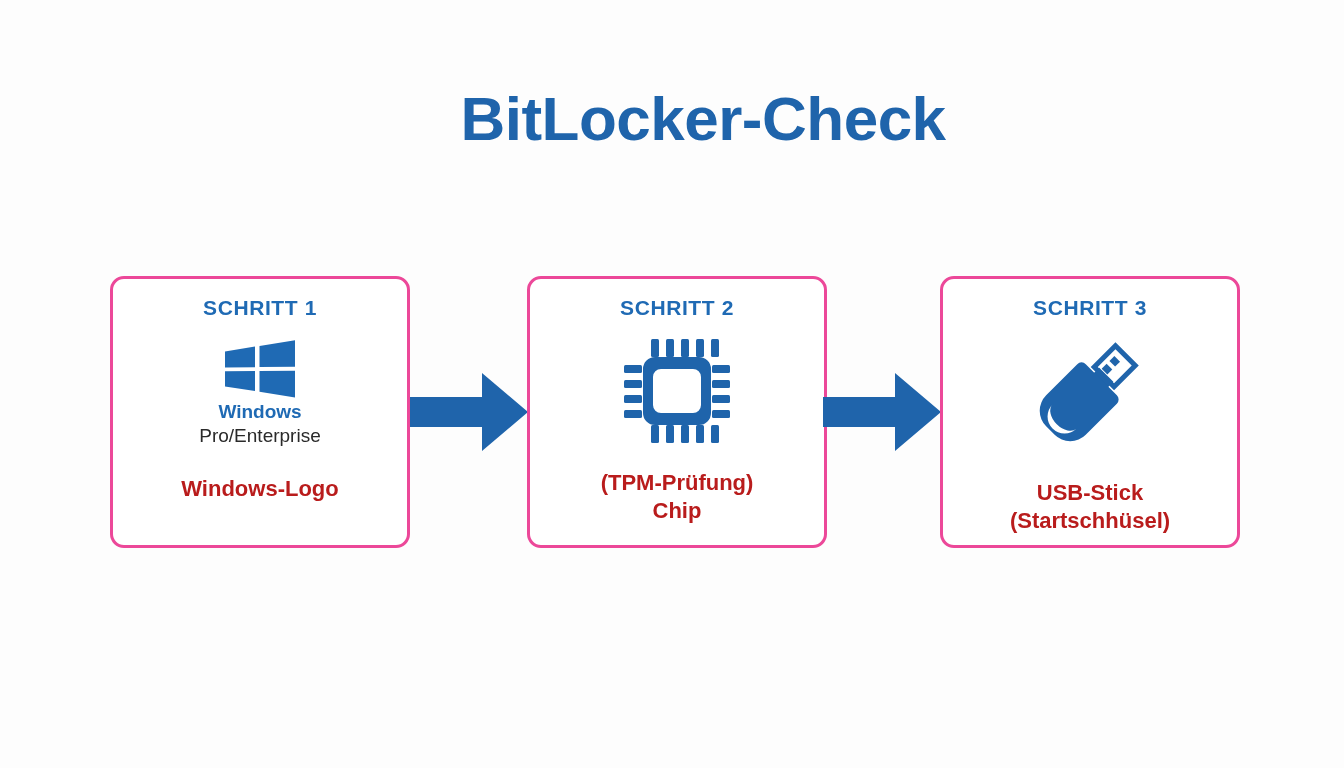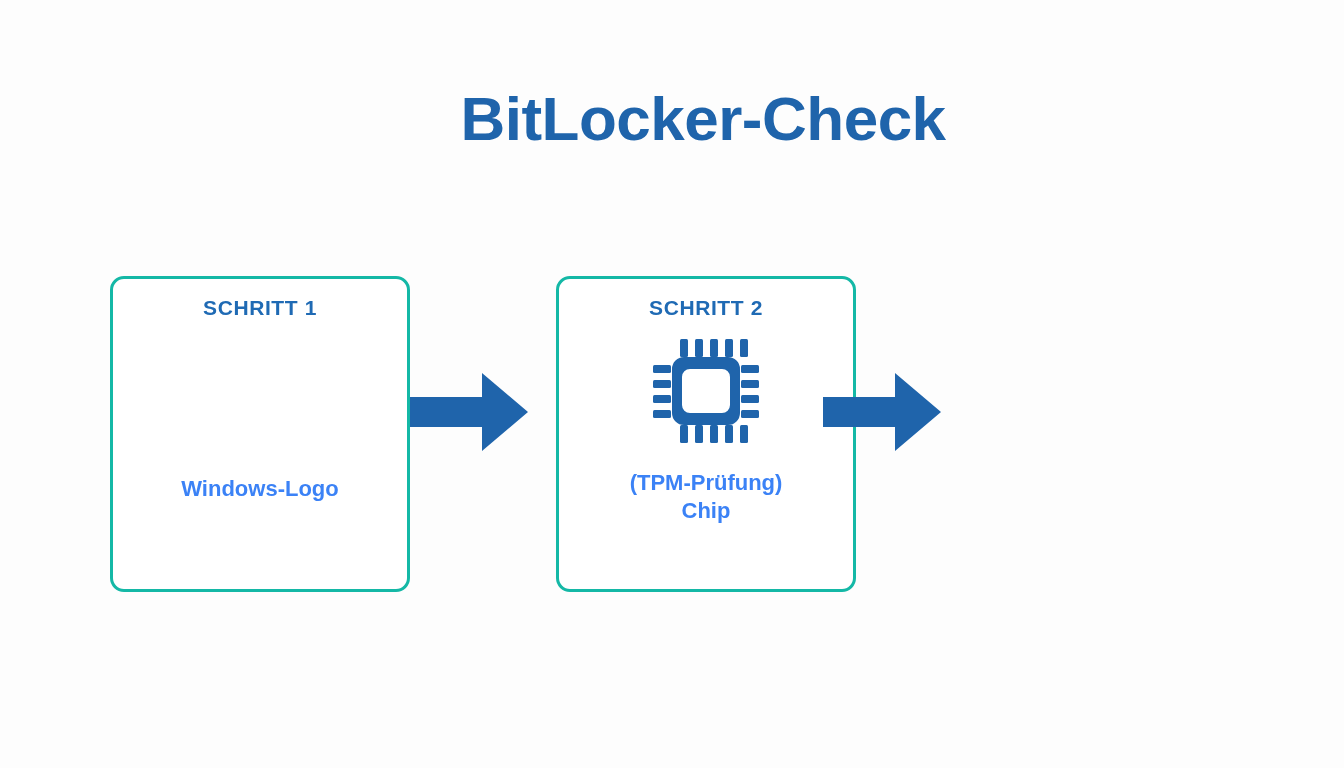--- a/index.html
+++ b/index.html
@@ -43,28 +43,28 @@
     left: 0;
     top: 276px;
     width: 1344px;
     height: 276px;
   }
 
   .card {
     position: absolute;
     top: 0;
     width: 300px;
-    height: 316px;
+    height: 272px;
     box-sizing: border-box;
-    border: 3px solid #14b8a6;
+    border: 3px solid #ec4899;
     border-radius: 14px;
     background: #ffffff;
   }
   .card-1 { left: 110px; }
-  .card-2 { left: 527px; margin-left: 29px; }
+  .card-2 { left: 527px; }
   .card-3 { left: 940px; }
 
   .card-header {
     position: absolute;
     top: 17px;
     left: 0;
     width: 100%;
     text-align: center;
     font-size: 21px;
     font-weight: bold;
@@ -116,21 +116,21 @@
   }
 
   
   .caption {
     position: absolute;
     left: 0;
     width: 100%;
     text-align: center;
     font-size: 22px;
     font-weight: bold;
-    color: #3b82f6;
+    color: #b91c1c;
     line-height: 1.28;
   }
   .caption-1 { top: 196px; }
   .caption-2 { top: 190px; }
   .caption-3 { top: 200px; }
 
   
   .arrow {
     position: absolute;
     top: 91px;
@@ -143,20 +143,33 @@
 
 <div class="canvas">
 
   <div class="page-title">BitLocker-Check</div>
 
   <div class="flow">
 
     <div class="card card-1">
       <div class="card-header">SCHRITT 1</div>
 
+      <div class="icon-area">
+        <span class="win-logo">
+          <svg width="74" height="60" viewBox="0 0 74 60" aria-hidden="true">
+            <path d="M2,12.5 L32,7.6 L32,28.2 L2,28.6 Z" fill="#1f6ab4"></path>
+            <path d="M36.5,6.9 L72,1.2 L72,27.8 L36.5,28.1 Z" fill="#1f6ab4"></path>
+            <path d="M2,32.2 L32,32.0 L32,52.0 L2,47.4 Z" fill="#1f6ab4"></path>
+            <path d="M36.5,31.9 L72,31.7 L72,58.6 L36.5,52.8 Z" fill="#1f6ab4"></path>
+          </svg>
+        </span>
+
+        <div class="win-sub win-sub-brand">Windows</div>
+        <div class="win-sub win-sub-edition">Pro/Enterprise</div>
+      </div>
 
       <div class="caption caption-1">
         <div>Windows-Logo</div>
       </div>
     </div>
 
     <span class="arrow arrow-1">
       <svg width="120" height="90" viewBox="0 0 120 90" aria-hidden="true">
         <path d="M0,30 L72,30 L72,6 L118,45 L72,84 L72,60 L0,60 Z" fill="#1f64ab"></path>
       </svg>
@@ -204,15 +217,42 @@
         <div>Chip</div>
       </div>
     </div>
 
     <span class="arrow arrow-2">
       <svg width="120" height="90" viewBox="0 0 120 90" aria-hidden="true">
         <path d="M0,30 L72,30 L72,6 L118,45 L72,84 L72,60 L0,60 Z" fill="#1f64ab"></path>
       </svg>
     </span>
 
+    <div class="card card-3">
+      <div class="card-header">SCHRITT 3</div>
+
+      <div class="icon-area">
+        <span class="icon-center">
+          <svg width="112" height="112" viewBox="0 0 112 112" aria-hidden="true">
+            <g transform="rotate(45 56 56)">
+
+              <rect x="42" y="6" width="28" height="30" fill="none" stroke="#1f64ab" stroke-width="5"></rect>
+              <rect x="48.5" y="14" width="8" height="7" fill="#1f64ab"></rect>
+              <rect x="48.5" y="25" width="8" height="7" fill="#1f64ab"></rect>
+
+              <rect x="46" y="33" width="20" height="10" fill="#1f64ab"></rect>
+
+              <path d="M34,40 h44 a6,6 0 0 1 6,6 v44 a22,22 0 0 1 -22,22 h-12 a22,22 0 0 1 -22,-22 v-44 a6,6 0 0 1 6,-6 Z" fill="#1f64ab"></path>
+
+              <path d="M39,92 a17,11 0 0 0 34,0 a17,17 0 0 1 -34,0 Z" fill="#ffffff"></path>
+            </g>
+          </svg>
+        </span>
+      </div>
+
+      <div class="caption caption-3">
+        <div>USB-Stick</div>
+        <div>(Startschhüsel)</div>
+      </div>
+    </div>
 
   </div>
 </div>
 
 </body></html>

